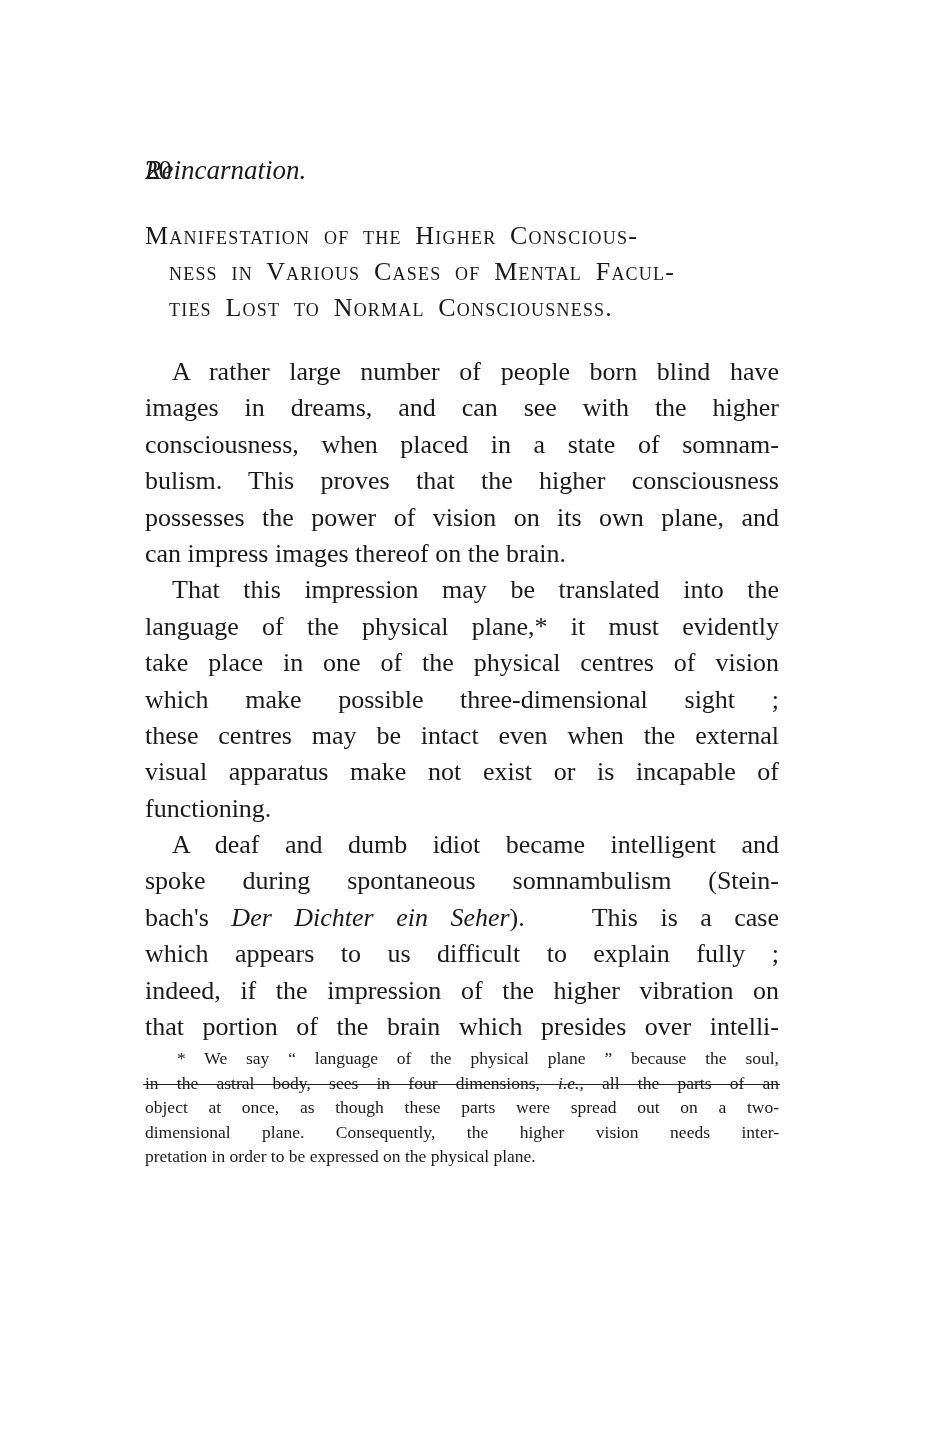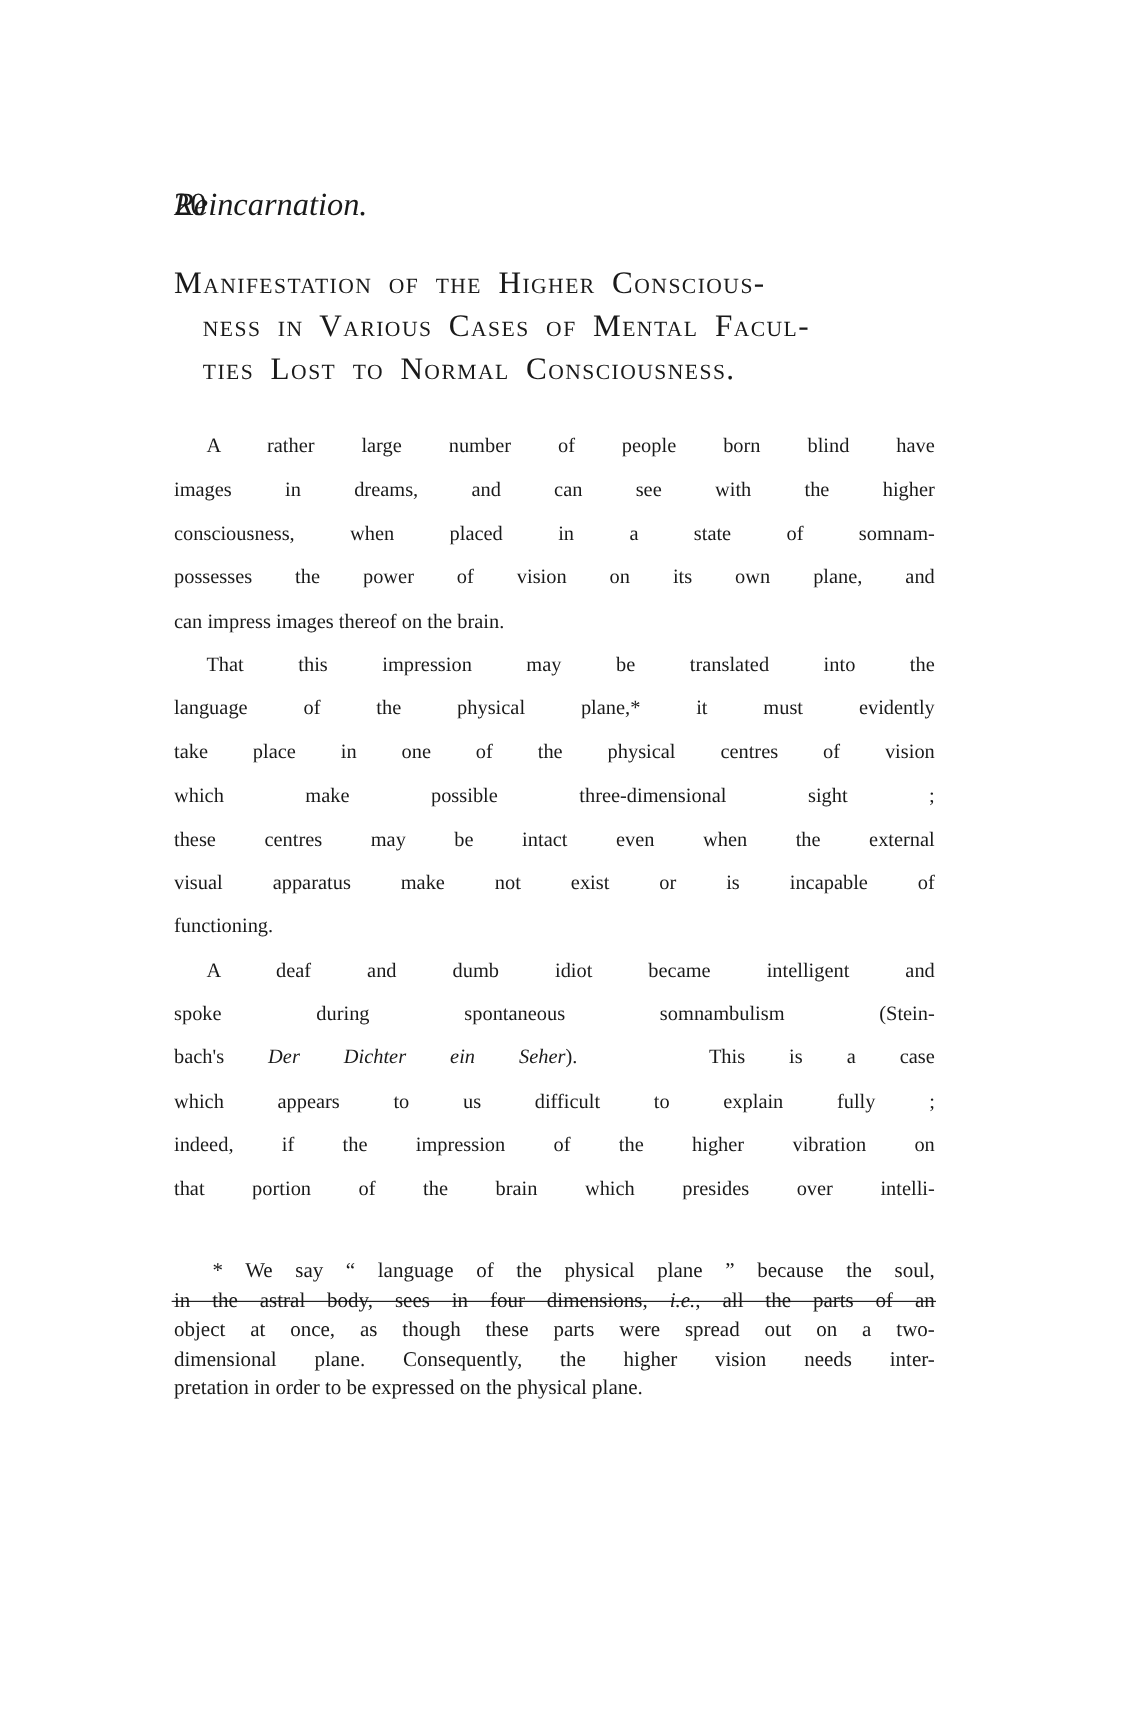--- a/index.html
+++ b/index.html
@@ -61,21 +61,21 @@
       white-space: nowrap;
     }
     .section-heading .hl.indent {
       padding-left: 24px;
     }
     .body-text {
       position: absolute;
       top: 354px;
       left: 0;
       width: 634px;
-      font-size: 17px;
+      font-size: 26px;
       line-height: 36.4px;
     }
     .body-text .line {
       display: block;
       white-space: nowrap;
       text-align: justify;
       text-align-last: justify;
       height: 36.4px;
     }
     .body-text .line.para-start {
@@ -132,20 +132,21 @@
     <span class="hl">Manifestation of the Higher Conscious-</span>
     <span class="hl indent">ness in Various Cases of Mental Facul-</span>
     <span class="hl indent">ties Lost to Normal Consciousness.</span>
   </div>
 
   <div class="body-text">
 
     <span class="line para-start">A rather large number of people born blind have</span>
     <span class="line">images in dreams, and can see with the higher</span>
     <span class="line">consciousness, when placed in a state of somnam-</span>
+    <span class="line">bulism.  This proves that the higher consciousness</span>
     <span class="line">possesses the power of vision on its own plane, and</span>
     <span class="line last">can impress images thereof on the brain.</span>
 
     <span class="line para-start">That this impression may be translated into the</span>
     <span class="line">language of the physical plane,* it must evidently</span>
     <span class="line">take place in one of the physical centres of vision</span>
     <span class="line">which make possible three-dimensional sight ;</span>
     <span class="line">these centres may be intact even when the external</span>
     <span class="line">visual apparatus make not exist or is incapable of</span>
     <span class="line last">functioning.</span>

